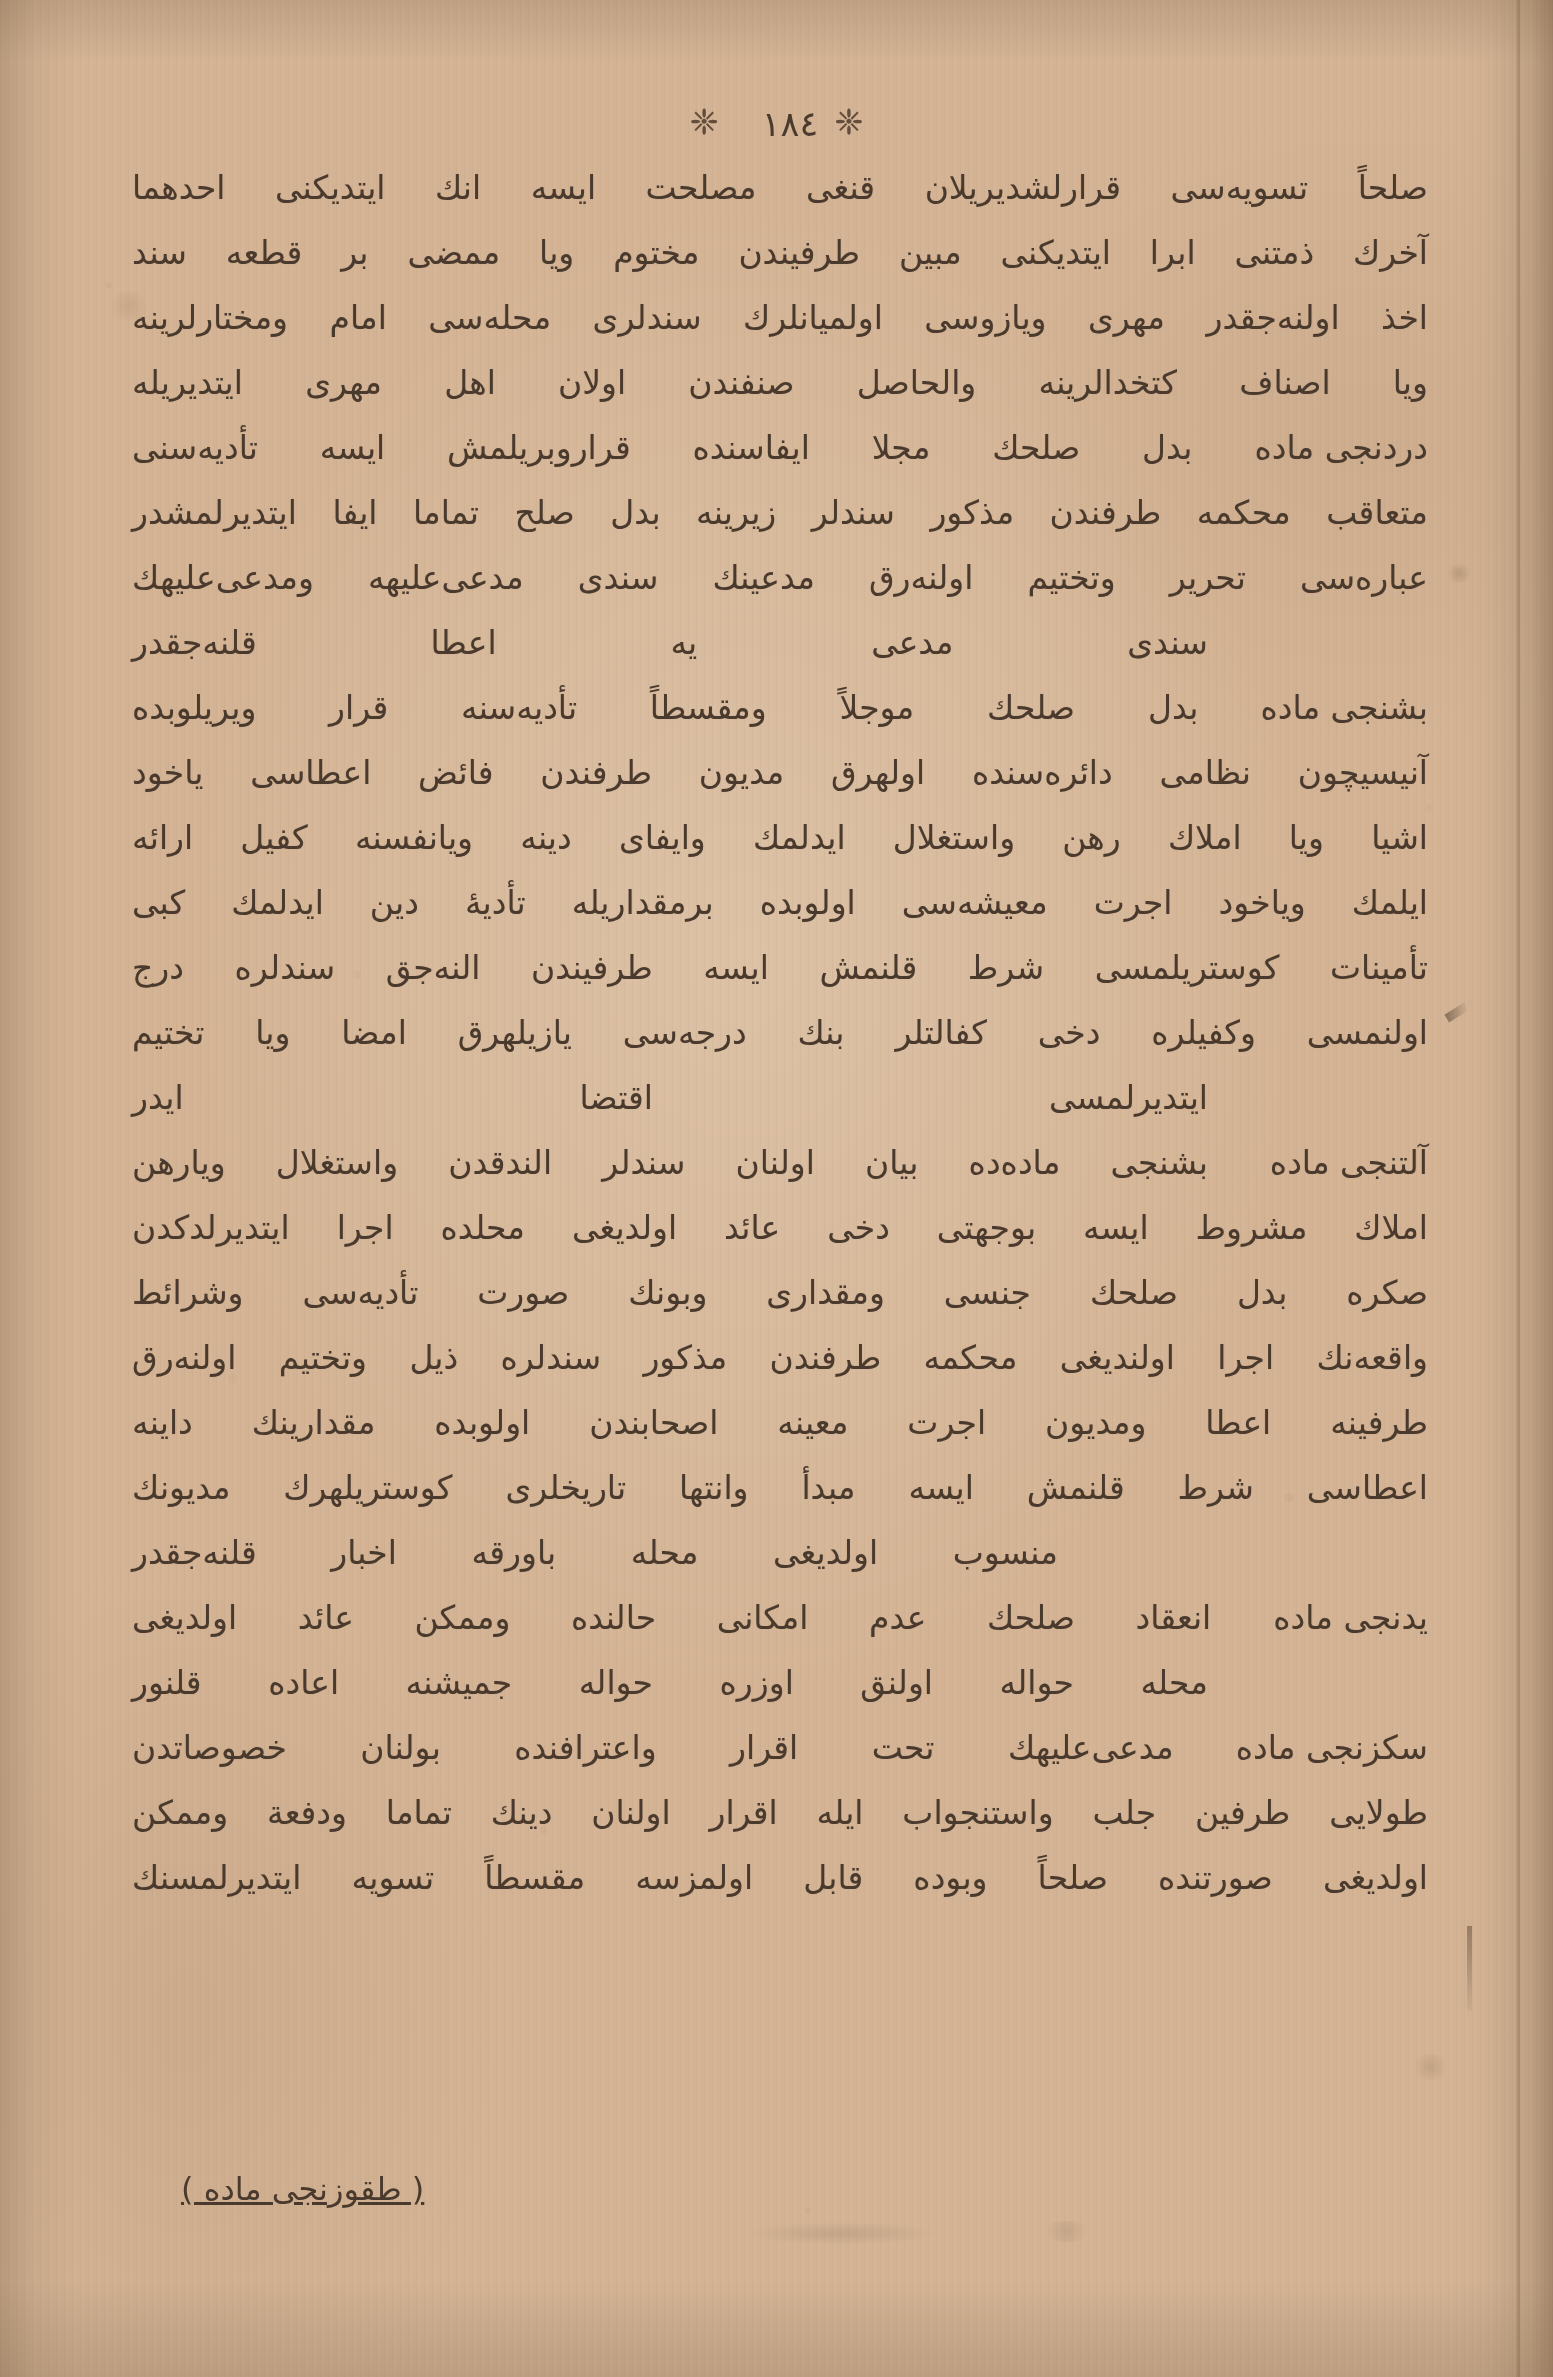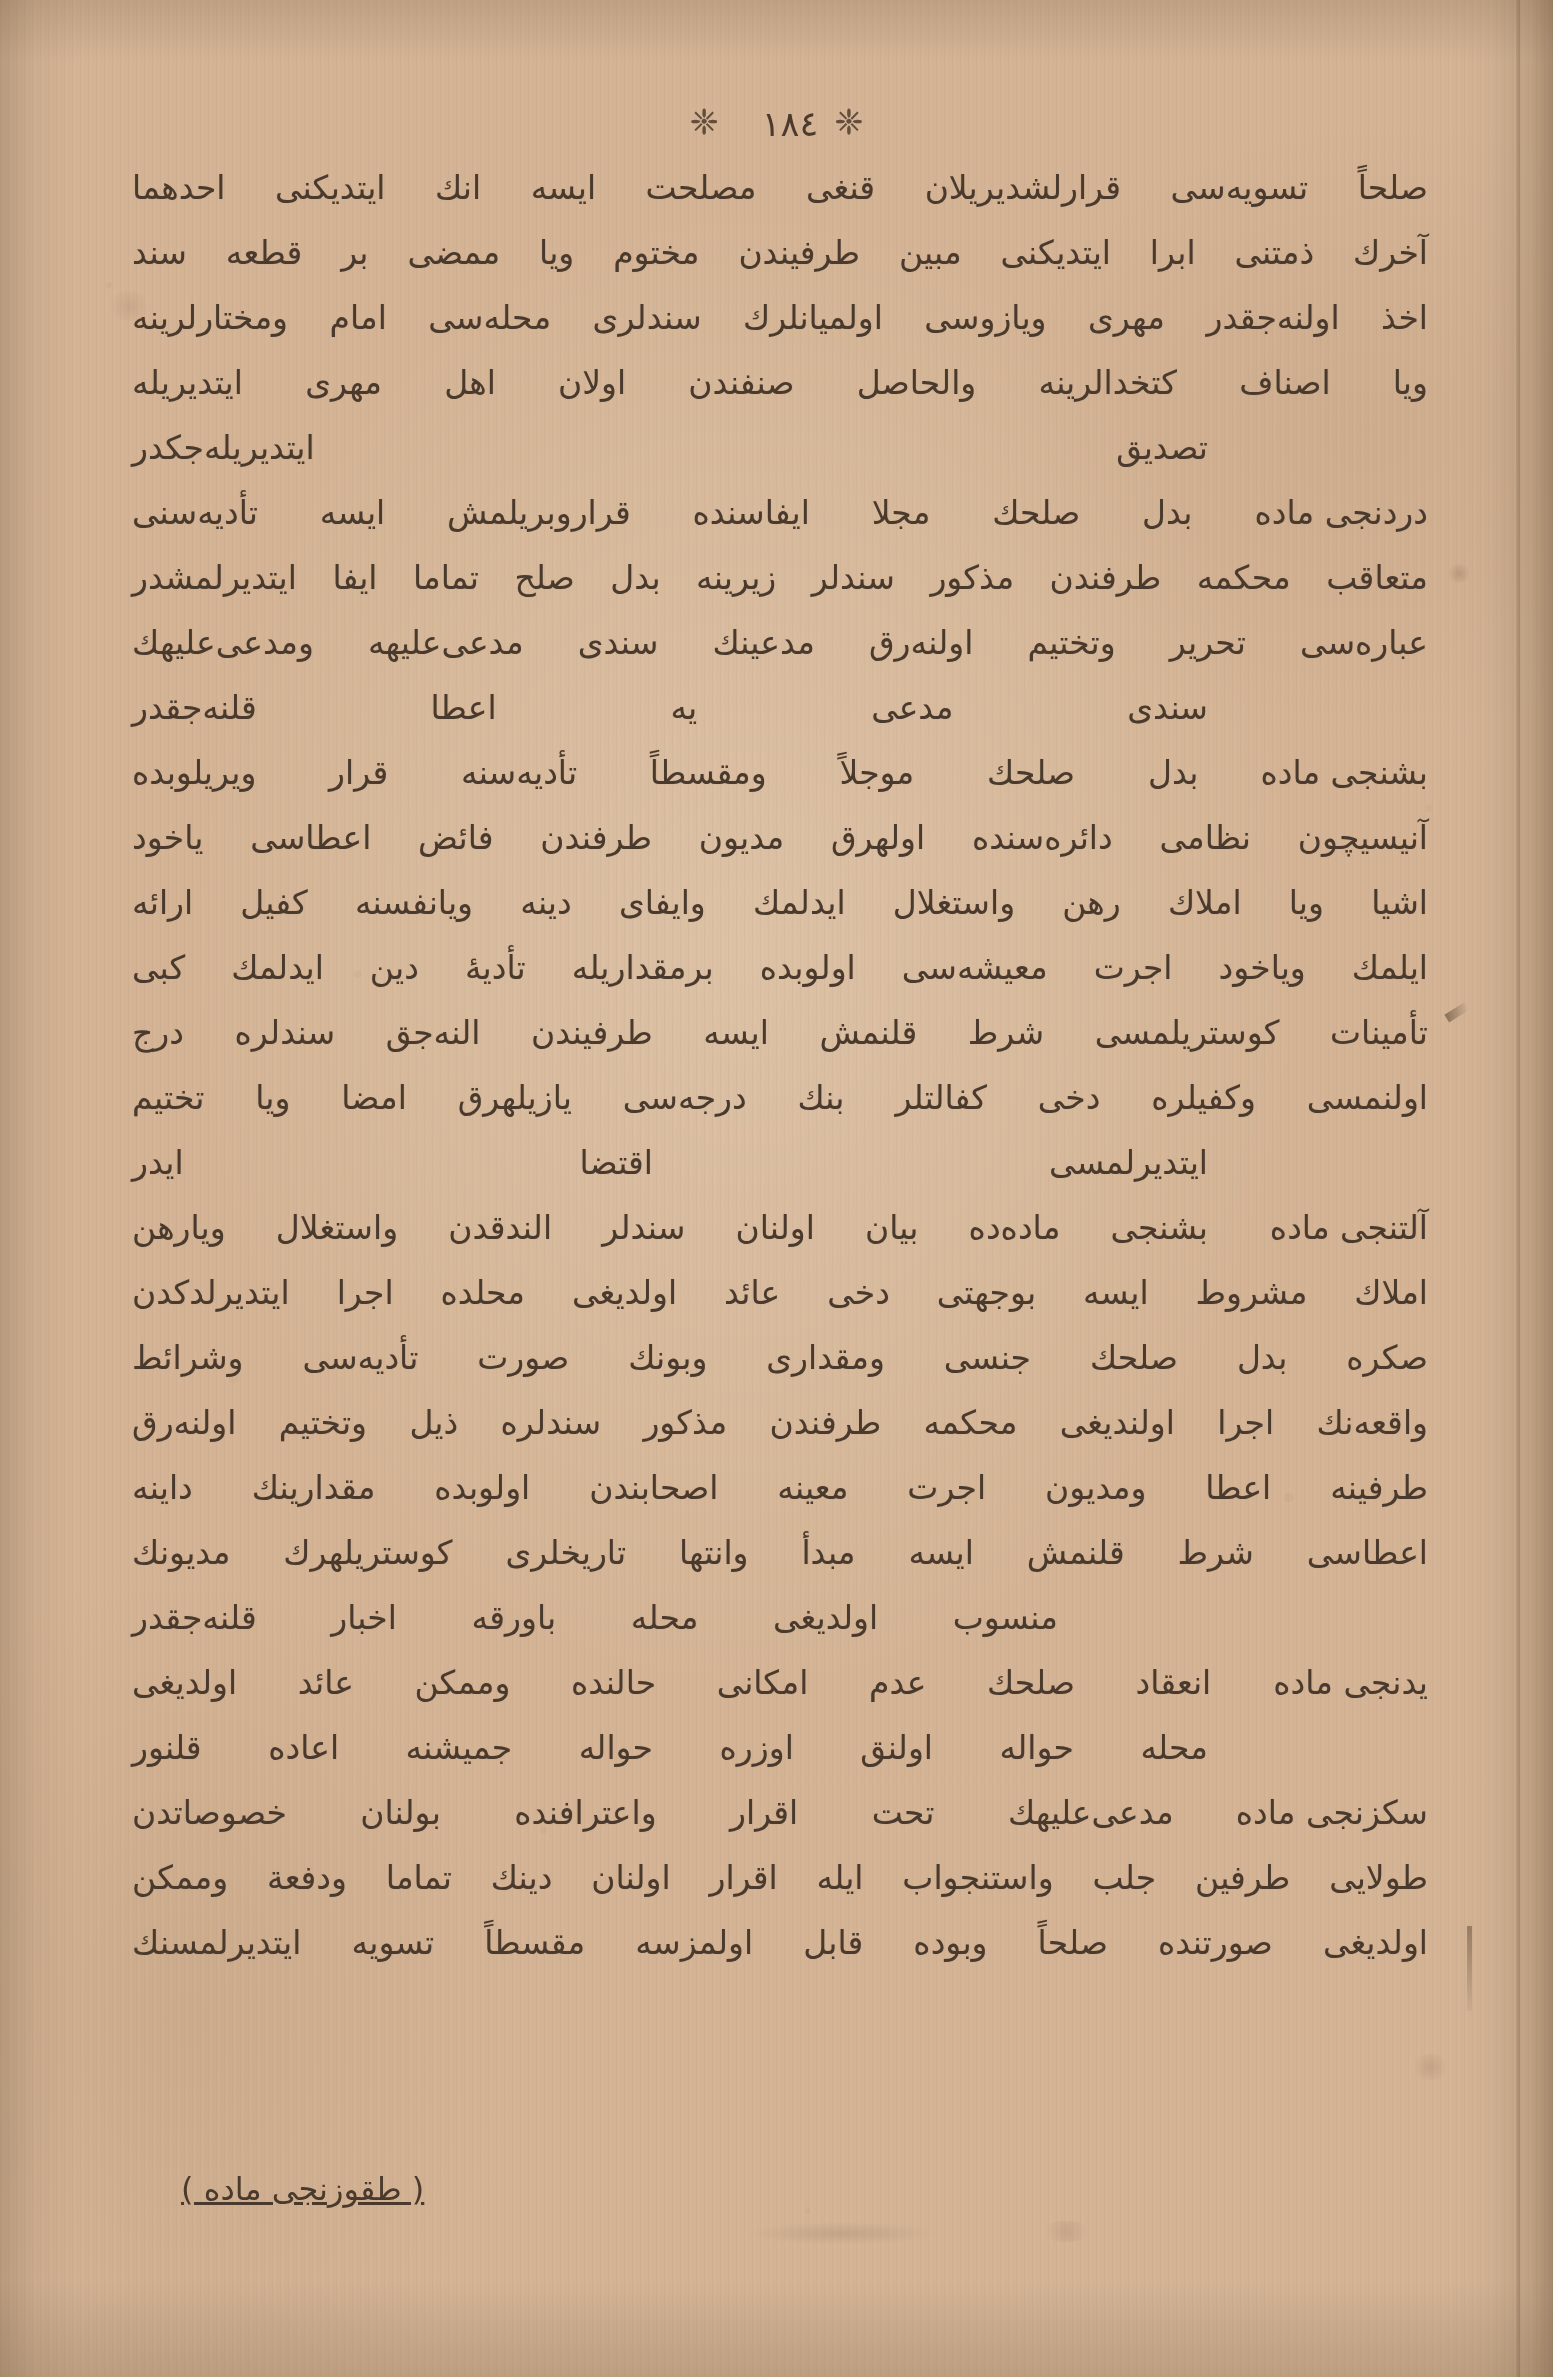--- a/index.html
+++ b/index.html
@@ -253,21 +253,20 @@
         <span>ویا</span>
         <span>اصناف</span>
         <span>كتخدالرینه</span>
         <span>والحاصل</span>
         <span>صنفندن</span>
         <span>اولان</span>
         <span>اهل</span>
         <span>مهری</span>
         <span>ایتدیریله</span>
       </div>
-      <div class="ln ctr-ind" id="l5">تصدیق ایتدیریله‌جكدر</div>
       <div class="ln heading-row" id="l6">
         <span class="hd">دردنجی ماده</span>
         <span class="hd-rest">
           <span>بدل</span>
           <span>صلحك</span>
           <span>مجلا</span>
           <span>ایفاسنده</span>
           <span>قراروبریلمش</span>
           <span>ایسه</span>
           <span>تأدیه‌سنی</span>

